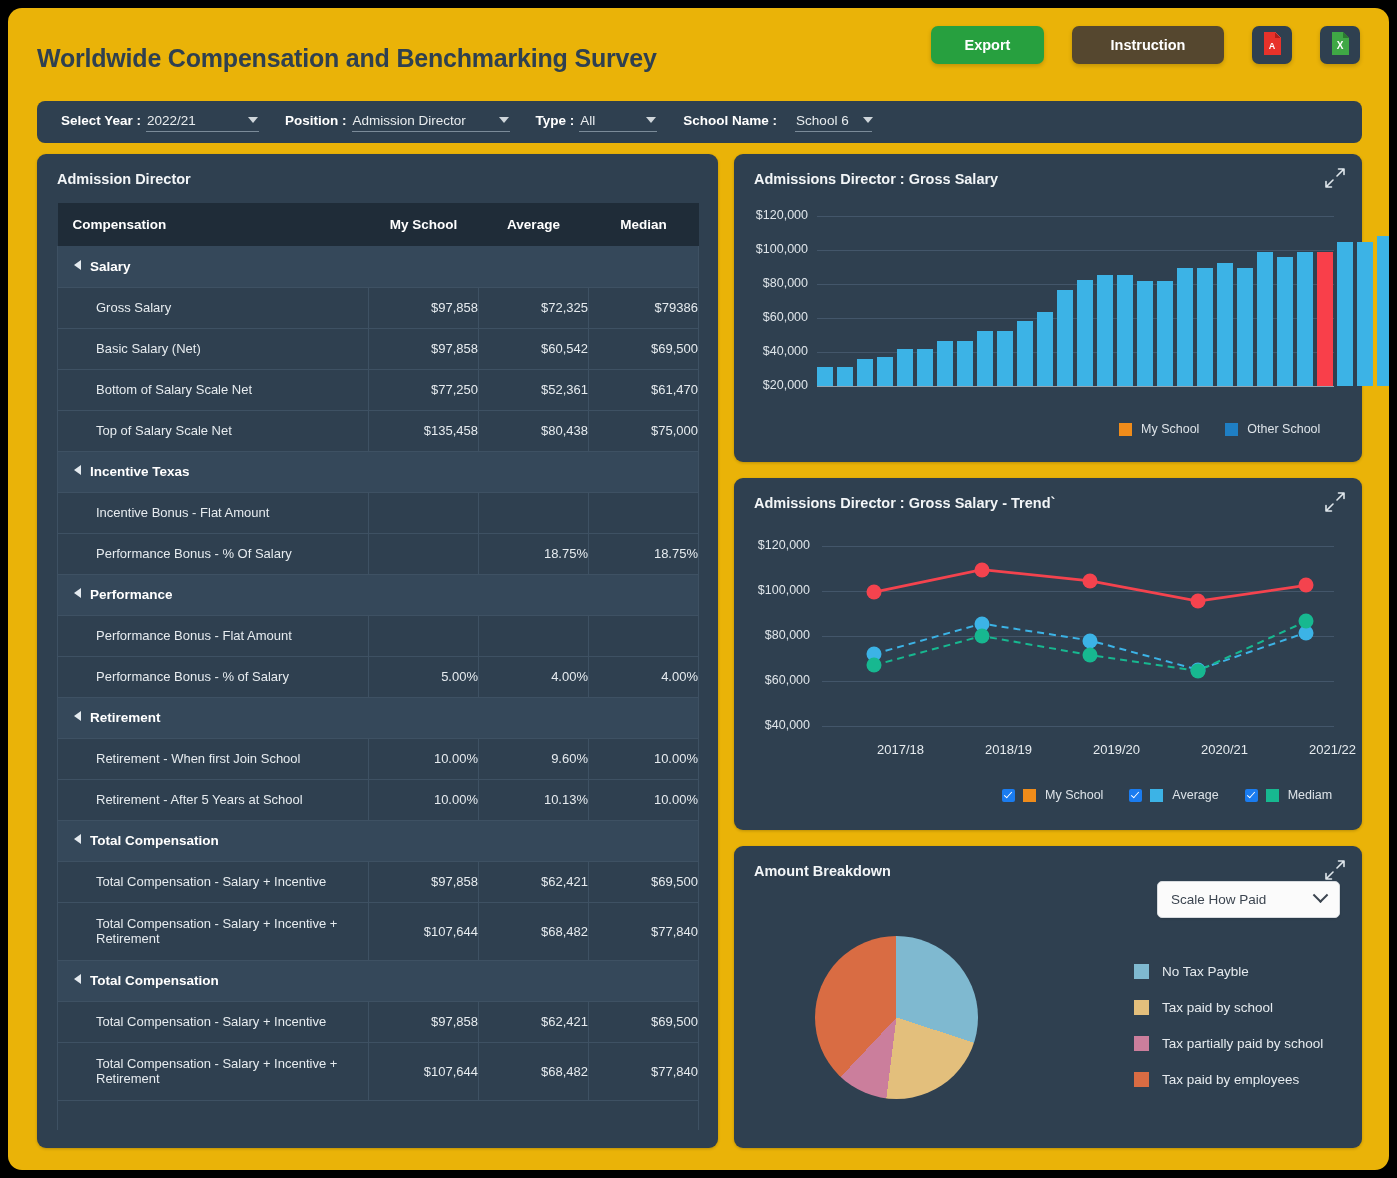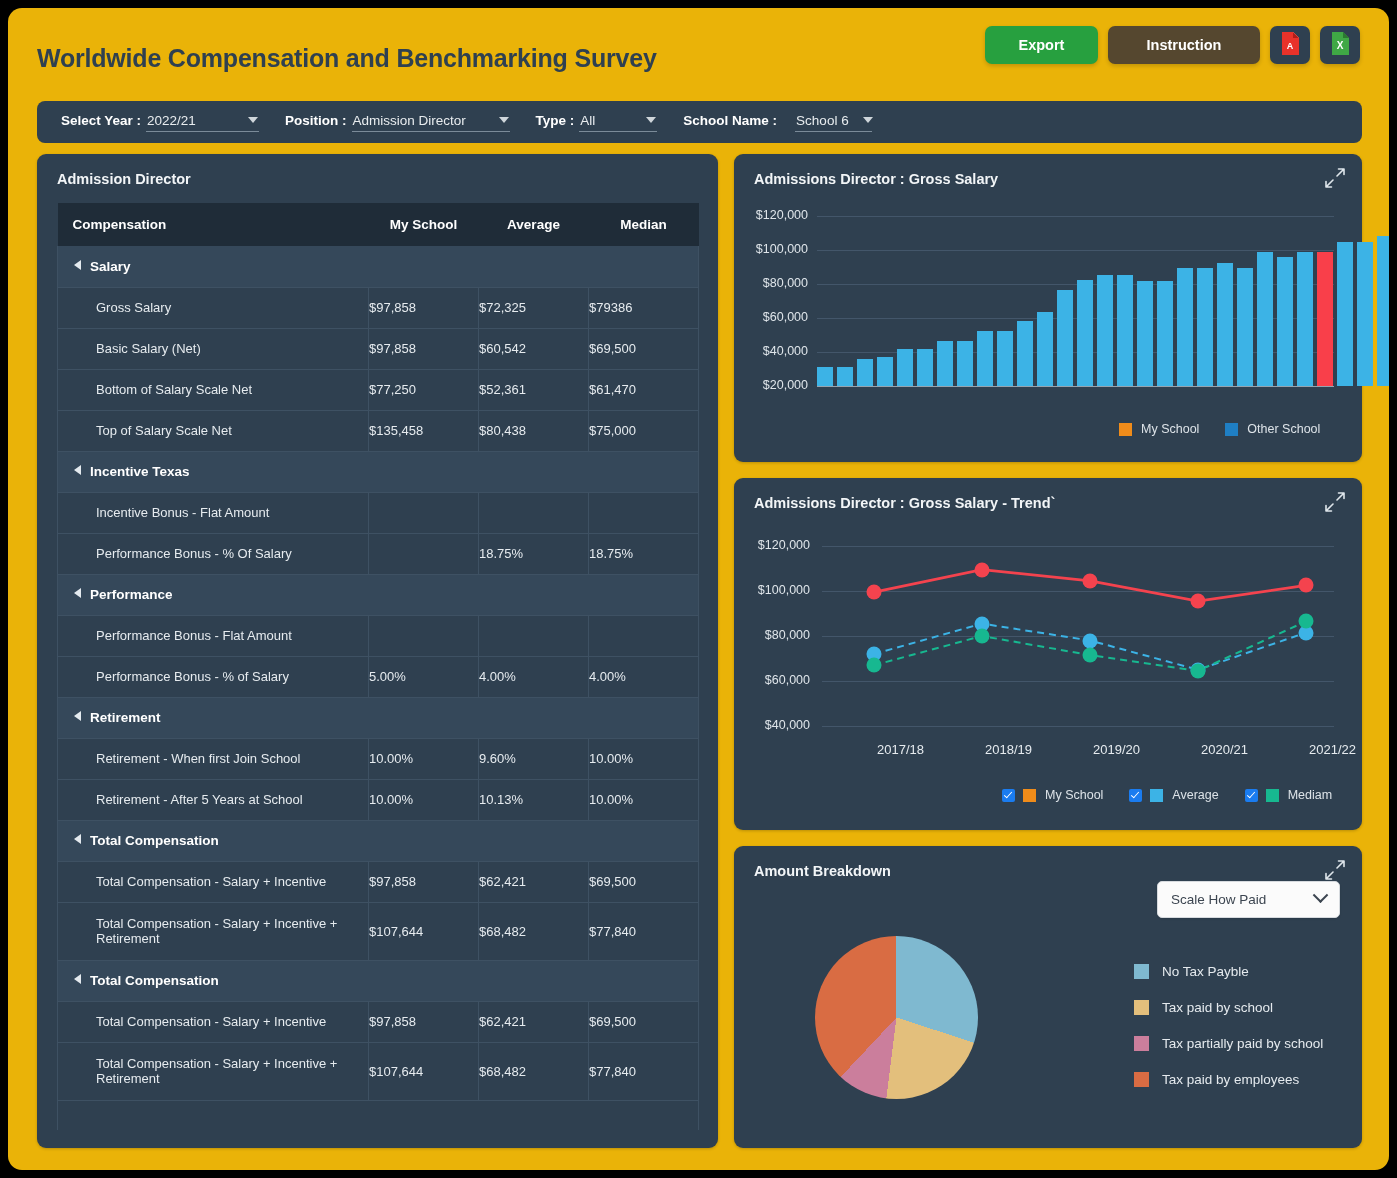--- a/index.html
+++ b/index.html
@@ -33,21 +33,21 @@
     font-size: 25px;
     font-weight: bold;
     color: #2f4050;
     letter-spacing: -0.2px;
   }
   .header-actions {
     position: absolute;
     right: 29px; top: 18px;
     display: flex;
     align-items: center;
-    gap: 10px;
+    gap: 28px;
   }
   .btn {
     border: none;
     border-radius: 7px;
     font-family: "Liberation Sans", sans-serif;
     font-size: 14.5px;
     font-weight: bold;
     color: #ffffff;
     cursor: pointer;
     box-shadow: 0 2px 4px rgba(0,0,0,0.18);
@@ -196,21 +196,21 @@
   .group-row .tri {
     display: inline-block;
     margin-right: 9px;
     width: 0; height: 0;
     border-top: 5px solid transparent;
     border-bottom: 5px solid transparent;
     border-right: 7px solid #e4eaef;
     vertical-align: 1px;
   }
   .item-label { padding-left: 38px; }
-  .val { text-align: left; }
+  .val { text-align: right; }
   .tall td { height: 58px; }
   .spacer-row td { height: 30px; border-bottom: none; }
 
   
   .chart-area { position: relative; }
   .axis-label {
     position: absolute;
     font-size: 12.5px;
     color: #dfe5ea;
     text-align: right;

